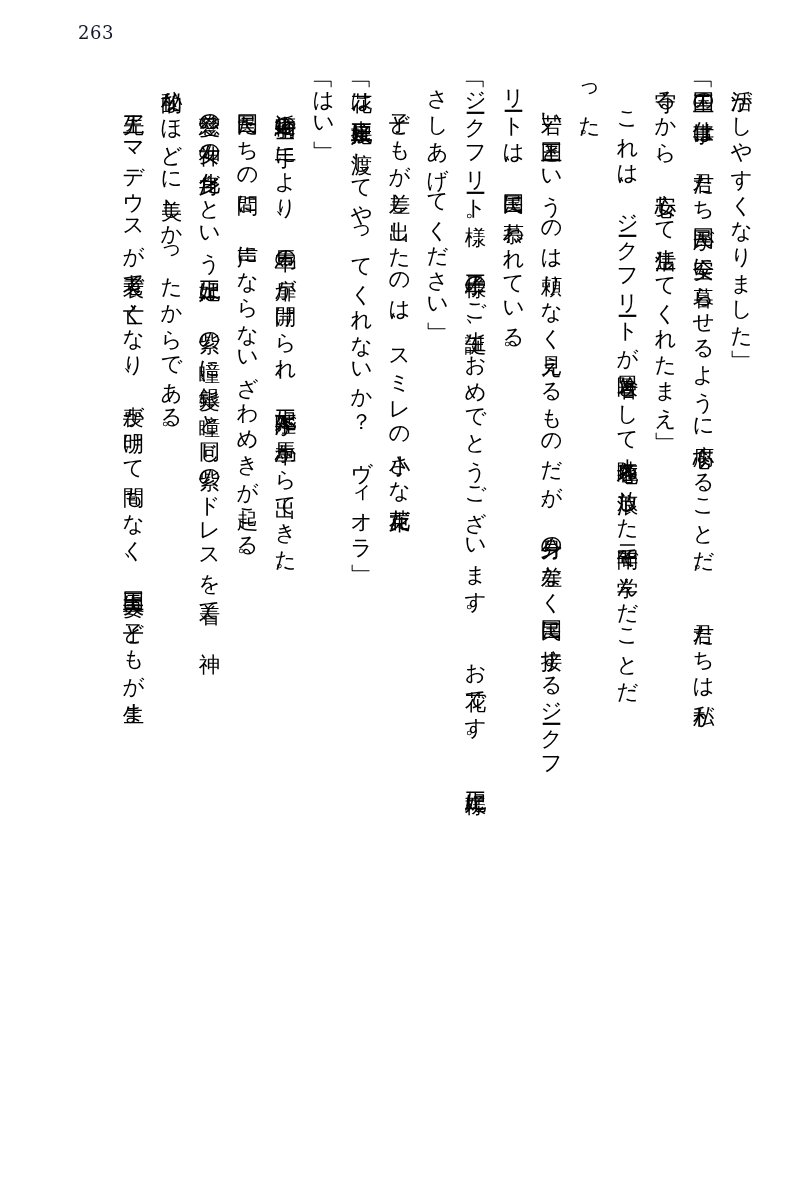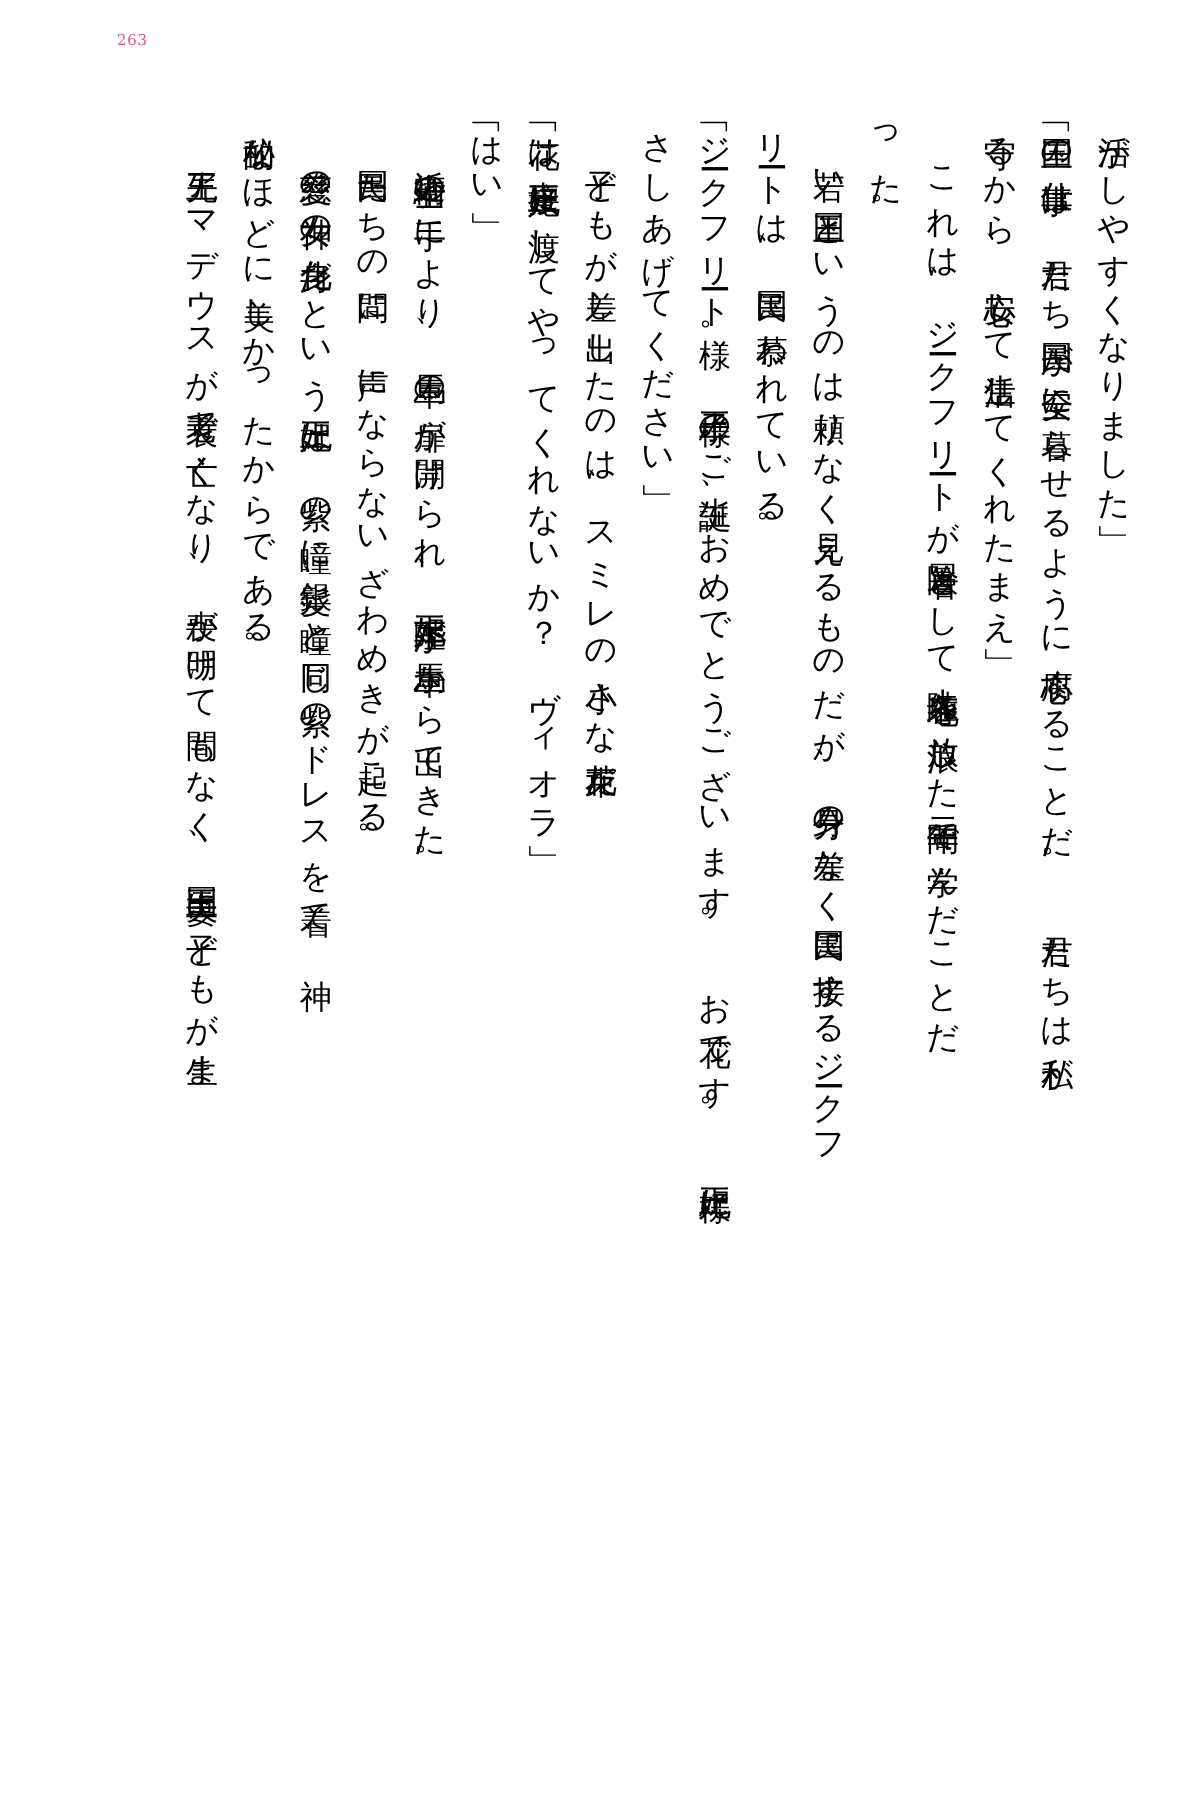--- a/index.html
+++ b/index.html
@@ -18,24 +18,24 @@
   .page {
     position: relative;
     width: 792px;
     height: 1200px;
     box-sizing: border-box;
   }
   .page-number {
     position: absolute;
     top: 22px;
     left: 78px;
-    font-size: 10px;
+    font-size: 18px;
     letter-spacing: 0.5px;
     font-family: "DejaVu Serif", "Liberation Serif", serif;
-    color: #ec4899;
+    color: #0f172a;
   }
   
   .body-text {
     position: absolute;
     top: 74px;
     right: 40px;
     left: 40px;
     height: 1075px;
     display: flex;
     flex-direction: row;

